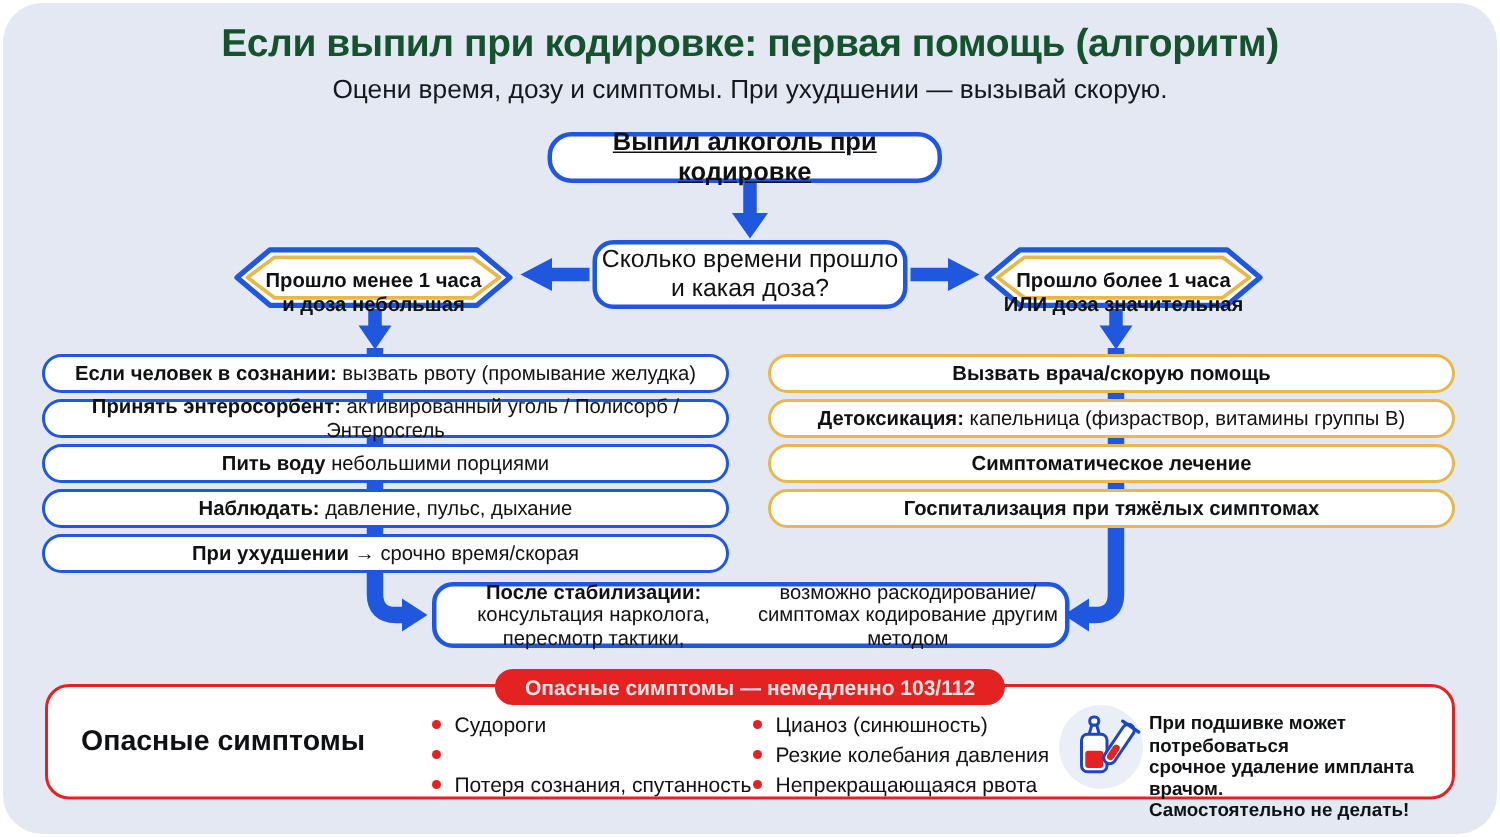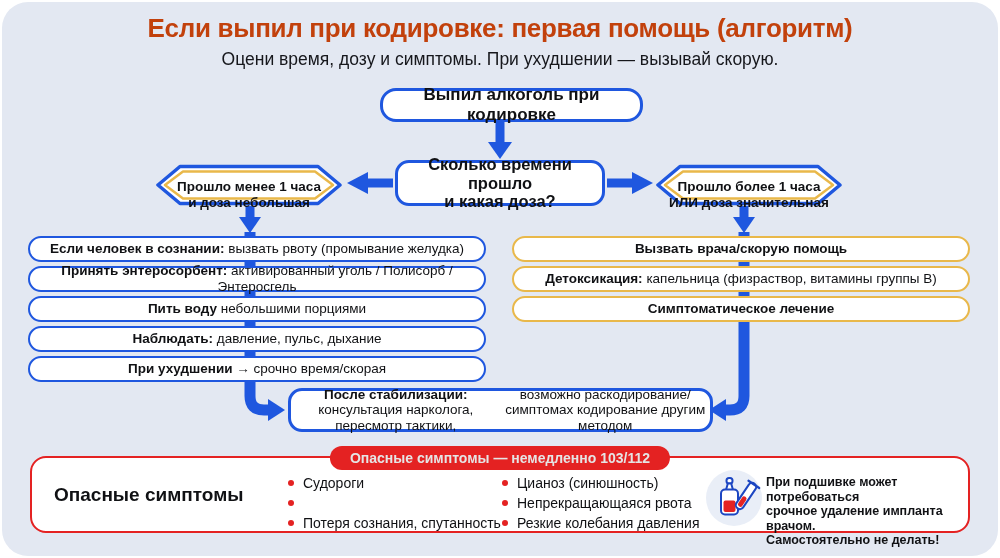--- a/index.html
+++ b/index.html
@@ -1,30 +1,30 @@
 <!DOCTYPE html>
 <html lang="ru"><head>
 <meta charset="utf-8">
 <style>
   * { margin:0; padding:0; box-sizing:border-box; }
   html,body { width:1000px; height:558px; background:#ffffff; font-family:"Liberation Sans", sans-serif; }
   .canvas { position:relative; width:1000px; height:558px; overflow:hidden; }
   .card { position:absolute; inset:2px; background:#e3e8f2; border-radius:26px; }
 
   .title { position:absolute; left:0; top:13px; width:100%; text-align:center;
-           font-size:26px; font-weight:700; color:#c2410c; letter-spacing:-0.3px; }
+           font-size:26px; font-weight:700; color:#14532d; letter-spacing:-0.3px; }
   .subtitle { position:absolute; left:0; top:49px; width:100%; text-align:center;
               font-size:17.5px; font-weight:400; color:#16171c; }
 
   .flow-svg { position:absolute; left:0; top:0; width:1000px; height:558px; z-index:1; }
 
   .node { position:absolute; z-index:2; background:#fff; display:flex; align-items:center;
           justify-content:center; text-align:center; color:#101114; }
-  .start { left:380px; top:88px; width:263px; height:34px; border:3.5px solid #1f57df;
-           border-radius:16px; font-size:17px; font-weight:700; }
+  .start { left:365px; top:88px; width:263px; height:34px; border:3.5px solid #1f57df;
+           border-radius:16px; font-size:17px; font-weight:700;text-decoration:underline; }
   .decision { left:395px; top:160px; width:210px; height:46px; border:3px solid #1f57df;
               border-radius:14px; font-size:16.5px; font-weight:700; line-height:1.18; }
 
   .hex { position:absolute; z-index:2; width:188px; height:44px; }
   .hex svg { position:absolute; inset:0; }
   .hex .hex-label { position:absolute; inset:0; display:flex; align-items:center; justify-content:center;
                     text-align:center; font-size:13.5px; font-weight:700; line-height:1.2; color:#101114;margin-top:20px; }
   .hex-left { left:155px; top:163px; }
   .hex-right { left:655px; top:163px; }
 
@@ -106,21 +106,21 @@
         <polygon points="726,399 726,421 709,410" stroke="none"></polygon>
       </g>
     </g>
   </svg>
 
   <div class="node start">
     <div class="pt" style="font-size:17px;font-weight:700">Выпил алкоголь при кодировке</div>
   </div>
 
   <div class="node decision">
-    <div class="pt" style="font-size:16.5px;font-weight:700">
+    <div class="pt" style="font-size:16.5px;font-weight:400">
       <div>Сколько времени прошло</div>
       <div>и какая доза?</div>
     </div>
   </div>
 
   <div class="hex hex-left">
     <svg viewBox="0 0 188 44">
       <polygon points="3,22 25,3.5 163,3.5 185,22 163,40.5 25,40.5" fill="#fff" stroke="#1f57df" stroke-width="3.5" stroke-linejoin="round"></polygon>
       <polygon points="10,22 28,8.5 160,8.5 178,22 160,35.5 28,35.5" fill="none" stroke="#e9b84a" stroke-width="2.5" stroke-linejoin="round"></polygon>
     </svg>
@@ -163,20 +163,23 @@
 
   <div class="pill gold col-r r0">
     <div class="pt"><span class="b">Вызвать врача/скорую помощь</span> <span></span></div>
   </div>
   <div class="pill gold col-r r1">
     <div class="pt"><span class="b">Детоксикация:</span> <span>капельница (физраствор, витамины группы В)</span></div>
   </div>
   <div class="pill gold col-r r2">
     <div class="pt"><span class="b">Симптоматическое лечение</span> <span></span></div>
   </div>
+  <div class="pill gold col-r r3">
+    <div class="pt"><span class="b">Госпитализация при тяжёлых симптомах</span> <span></span></div>
+  </div>
 
   <div class="node merge">
     <div class="pt"><span class="b">После стабилизации:</span> <span>консультация нарколога, пересмотр тактики,</span></div>
     <div class="pt">возможно раскодирование/симптомах кодирование другим методом</div>
   </div>
 
   <div class="danger-box"></div>
   <div class="danger-badge">Опасные симптомы — немедленно 103/112</div>
   <div class="danger-label">Опасные симптомы</div>
 
@@ -193,25 +196,25 @@
         <span>Потеря сознания, спутанность</span>
       </div>
   </div>
   <div class="sym-col c2">
     <div class="sym-row">
         <span class="dot"></span>
         <span>Цианоз (синюшность)</span>
       </div>
     <div class="sym-row">
         <span class="dot"></span>
+        <span>Резкие колебания давления</span>
+      </div>
+    <div class="sym-row">
+        <span class="dot"></span>
         <span>Непрекращающаяся рвота</span>
-      </div>
-    <div class="sym-row">
-        <span class="dot"></span>
-        <span>Резкие колебания давления</span>
       </div>
   </div>
 
   <div class="impl-icon">
     <svg viewBox="0 0 56 56" width="56" height="56">
 
       <rect x="20.5" y="8" width="6" height="5.5" rx="2.5" fill="#fff" stroke="#1c46c2" stroke-width="2"></rect>
       <path d="M21.8 13.5 L20 20 H27 L25.2 13.5 Z" fill="#fff" stroke="#1c46c2" stroke-width="2" stroke-linejoin="round"></path>
       <rect x="15" y="19.5" width="17" height="25" rx="4" fill="#fff" stroke="#1c46c2" stroke-width="2"></rect>
       <rect x="17.5" y="30.5" width="12" height="11.5" rx="2" fill="#e42222"></rect>

